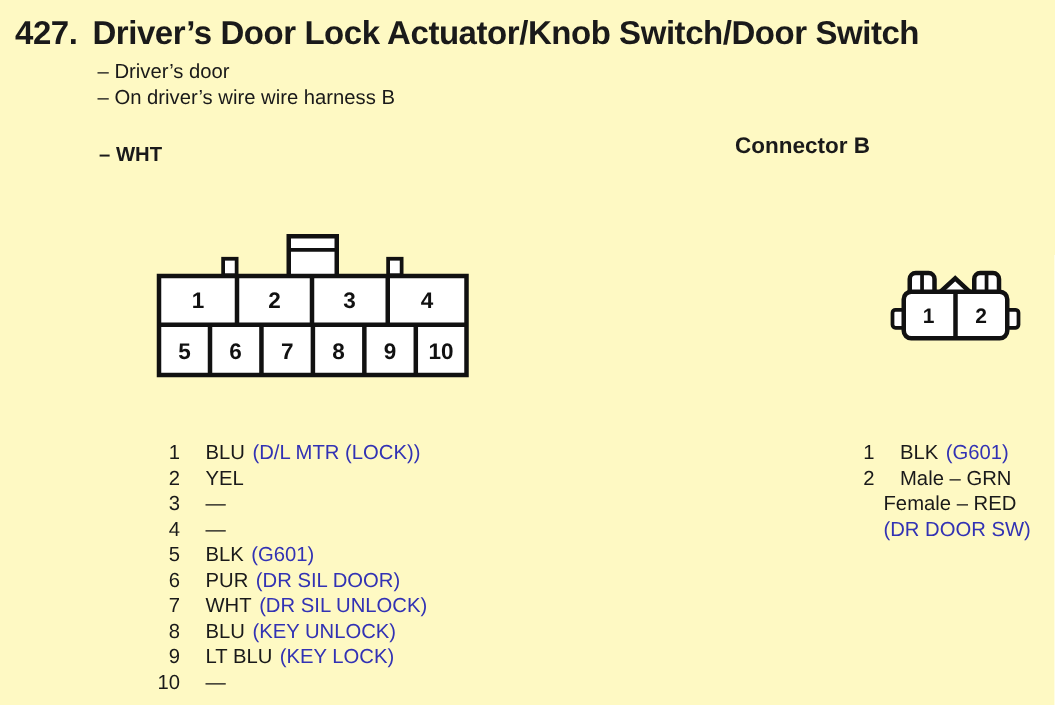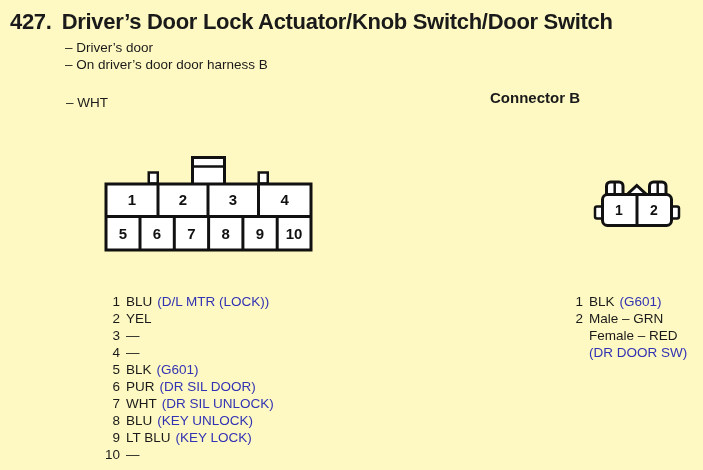--- a/index.html
+++ b/index.html
@@ -28,56 +28,56 @@
     position: absolute;
     left: 65px;
     top: 39px;
     font-size: 13.5px;
     line-height: 17px;
     white-space: nowrap;
   }
   
   .conn-head { position: absolute; white-space: nowrap; }
   .conn-head .conn-label { font-weight: bold; font-size: 15px; line-height: 16px; }
-  .conn-head .conn-color { font-size: 13.5px; line-height: 15px; margin-top: 5px; }
+  .conn-head .conn-color { font-size: 13.5px; line-height: 15px; margin-top: 5px; font-weight: bold; }
   .conn-head-a { left: 66px; top: 90px; }
   .conn-head-b { left: 490px; top: 90px; }
   
   .svg-a { position: absolute; left: 95px; top: 150px; }
   .svg-b { position: absolute; left: 588px; top: 176px; }
   
   .pin-list {
     position: absolute;
     font-size: 13.5px;
     line-height: 17px;
     white-space: nowrap;
   }
   .pin-list-a { left: 103px; top: 293px; }
   .pin-list-b { left: 570px; top: 293px; }
   .pin-row { display: flex; }
   .pin-num { display: inline-block; text-align: right; flex: none; }
   .pin-list-a .pin-num { width: 17px; }
   .pin-list-b .pin-num { width: 13px; }
-  .pin-wire { margin-left: 6px; }
+  .pin-wire { margin-left: 17px; }
   .pin-func { margin-left: 5px; color: var(--link-blue, #3232b4); }
   .pin-cont { padding-left: 19px; }
   .pin-cont.blue { color: var(--link-blue, #3232b4); }
 </style>
 </head>
 <body>
 
 <div class="page">
 
   <div class="title-row">
     <span>427.</span>
     <span>Driver’s Door Lock Actuator/Knob Switch/Door Switch</span>
   </div>
   <div class="notes">
     <div>– Driver’s door</div>
-    <div>– On driver’s door door harness B</div>
+    <div>– On driver’s wire wire harness B</div>
   </div>
 
   <div class="conn-head conn-head-a">
     <div class="conn-color">– WHT</div>
   </div>
 
   <div class="conn-head conn-head-b">
     <div class="conn-label">Connector B</div>
   </div>
 

